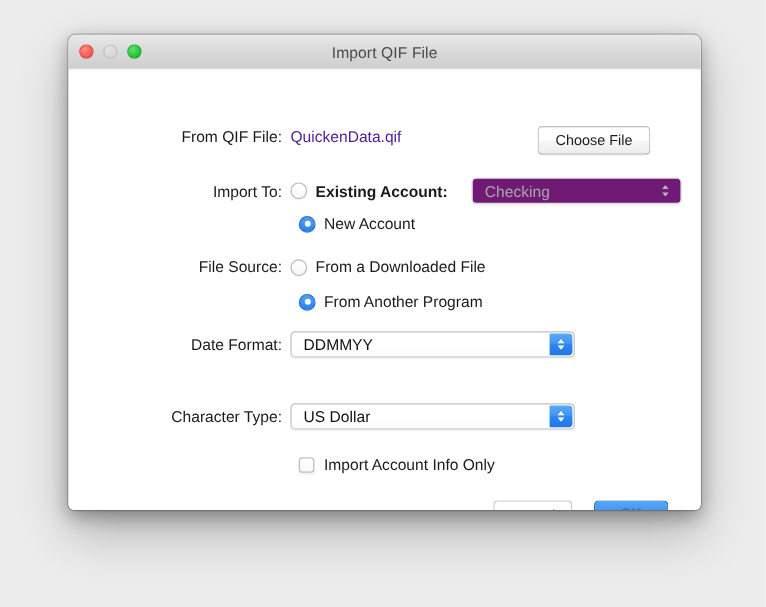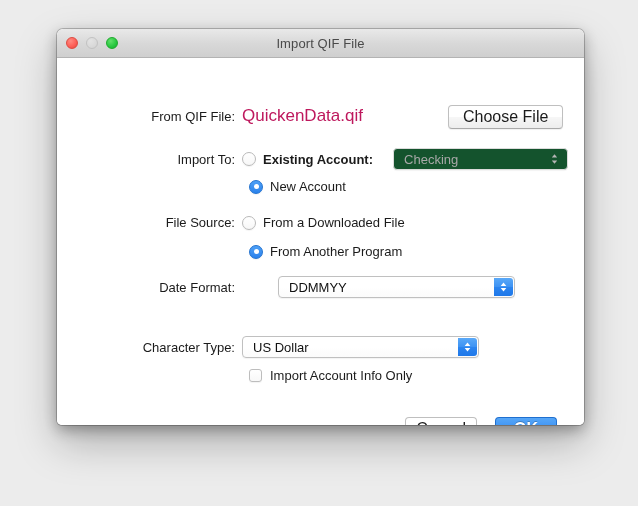--- a/index.html
+++ b/index.html
@@ -91,40 +91,40 @@
   .lbl {
     font-size: 13px;
     color: #1b1b1b;
     text-align: right;
     width: 135px;
     padding-right: 7px;
     box-sizing: border-box;
     white-space: nowrap;
   }
   .value-text {
-    font-size: 17px;
-    color: #be185d;
+    font-size: 13px;
+    color: #4c1d95;
     white-space: nowrap;
   }
 
   
   #row-file      { left: 50px;  top: 48px;  }
   #row-import    { left: 50px;  top: 90px;  }
   #row-newacct   { left: 192px; top: 121px; }
   #row-source    { left: 50px;  top: 157px; }
   #row-source2   { left: 192px; top: 186px; }
-  #row-date      { left: 50px;  top: 218px; gap: 36px; }
+  #row-date      { left: 50px;  top: 218px; }
   #row-decimal   { left: 50px;  top: 248px; }
   #row-currency  { left: 50px;  top: 278px; }
   #row-checkbox  { left: 192px; top: 310px; }
 
   
   .btn {
     font-family: "Liberation Sans", sans-serif;
-    font-size: 16px;
+    font-size: 12px;
     color: #1b1b1b;
     background: linear-gradient(to bottom, #ffffff 0%, #ffffff 48%, #f6f6f6 52%, #ededed 100%);
     border: 1px solid #bfbfbf;
     border-bottom-color: #a9a9a9;
     border-radius: 4px;
     padding: 0 12px;
     height: 22px;
     line-height: 20px;
     box-shadow: 0 1px 1px rgba(0,0,0,0.06);
     cursor: default;
@@ -201,20 +201,21 @@
     color: #1b1b1b;
   }
   .radio-lbl.bold { font-weight: bold; }
 
   
   .check-wrap {
     display: flex;
     align-items: center;
     white-space: nowrap;
     cursor: default;
+    margin-top: 12px;
   }
   .checkbox {
     width: 13px;
     height: 13px;
     box-sizing: border-box;
     border-radius: 3px;
     margin-right: 8px;
     flex: 0 0 auto;
     background: linear-gradient(to bottom, #ffffff 0%, #f8f8f8 100%);
     border: 1px solid #bdbdbd;
@@ -249,21 +250,21 @@
     width: 19px;
     border-radius: 0 3px 3px 0;
     background: linear-gradient(to bottom, #5aa9f8 0%, #3e93f3 48%, #2b84ef 52%, #1f78e9 100%);
     display: flex;
     align-items: center;
     justify-content: center;
   }
   .popup .arrows svg { display: block; }
 
   .popup.disabled {
-    background: #14532d;
+    background: #701a75;
     border: 1px solid #dcdcdc;
   }
   .popup.disabled .popup-value { color: #a8a8a8; }
   .popup.disabled .arrows {
     background: none;
     right: 3px;
   }
 
   #popup-existing { width: 175px; margin-left: 20px; }
   .popup.wide { width: 237px; }

